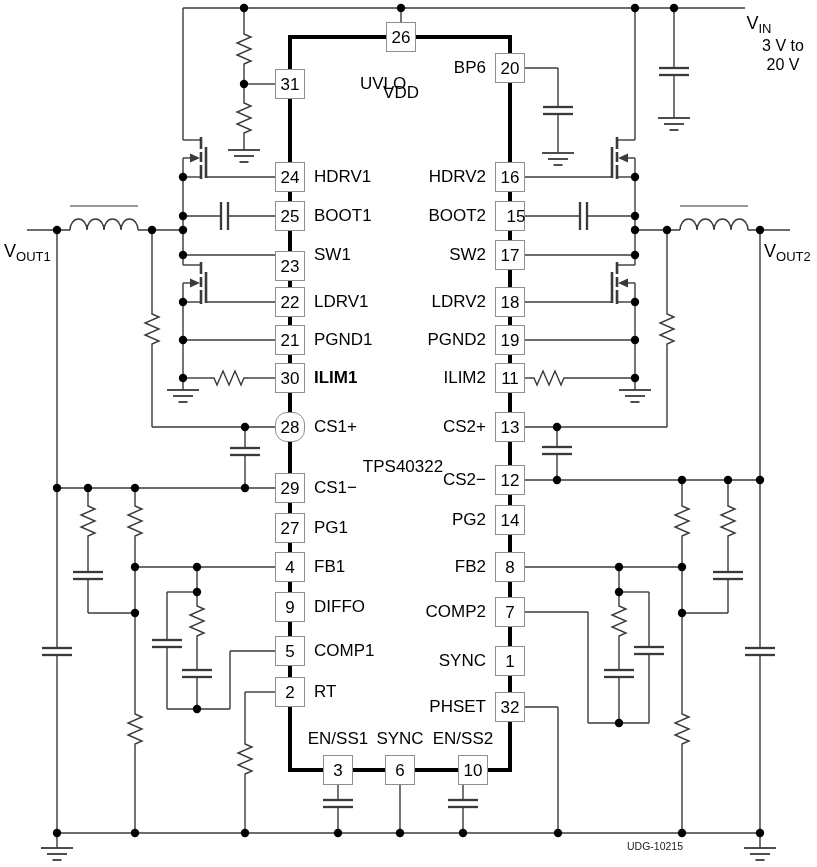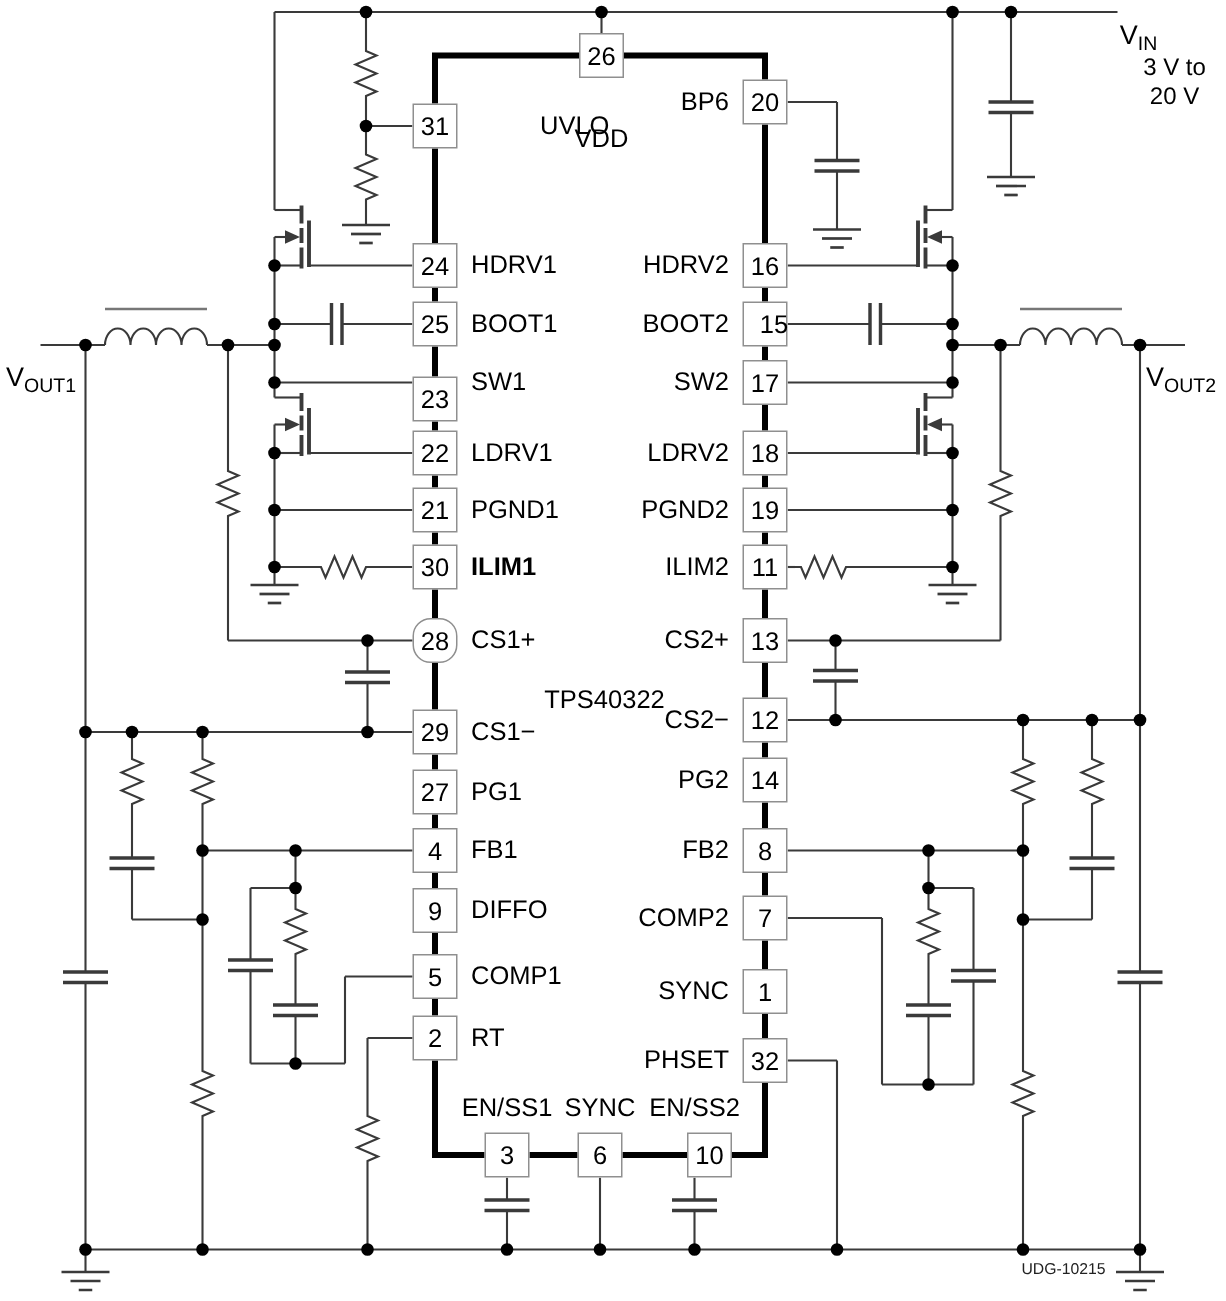--- a/index.html
+++ b/index.html
@@ -10,21 +10,21 @@
           box-sizing:border-box;display:flex;align-items:center;justify-content:center;
           font-size:17px;line-height:1;z-index:3;}
   .pinlabel{position:absolute;font-size:17px;line-height:1.05;white-space:nowrap;z-index:2;}
   .pinlabel.right{text-align:right;}
   .pinlabel.center{text-align:center;}
   .netlabel{position:absolute;z-index:2;line-height:1.15;}
   .vmain{font-size:18px;}
   .vsub{font-size:13px;}
   .vrange{font-size:16px;margin-left:48px;}
   .icname{position:absolute;width:122px;text-align:center;font-size:17px;z-index:2;}
-  .docid{position:absolute;width:110px;text-align:right;font-size:10.5px;color:#222;z-index:2;}
+  .docid{position:absolute;width:110px;text-align:left;font-size:10.5px;color:#222;z-index:2;}
   .vin-block{text-align:center;width:110px;}
 </style>
 </head>
 <body>
 
 <div class="stage">
 
   <svg class="schem" id="schem-svg" width="817" height="867" viewBox="0 0 817 867">
       <path d="M290,37 H510 V770 H290 Z" fill="none" stroke="#000000" stroke-width="4"></path>
       <path d="M183,8 H745" fill="none" stroke="#3a3a3a" stroke-width="1.4"></path>

